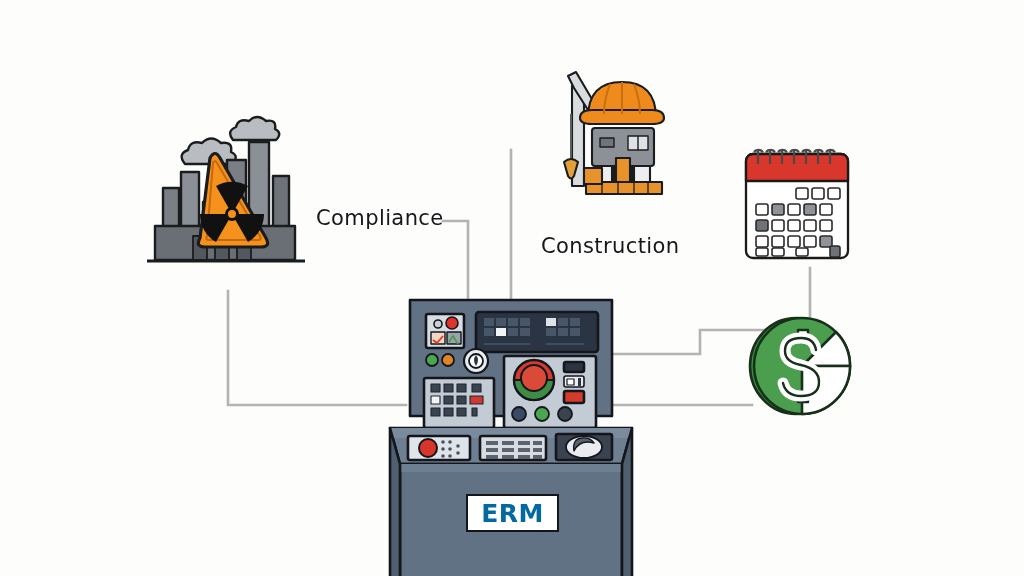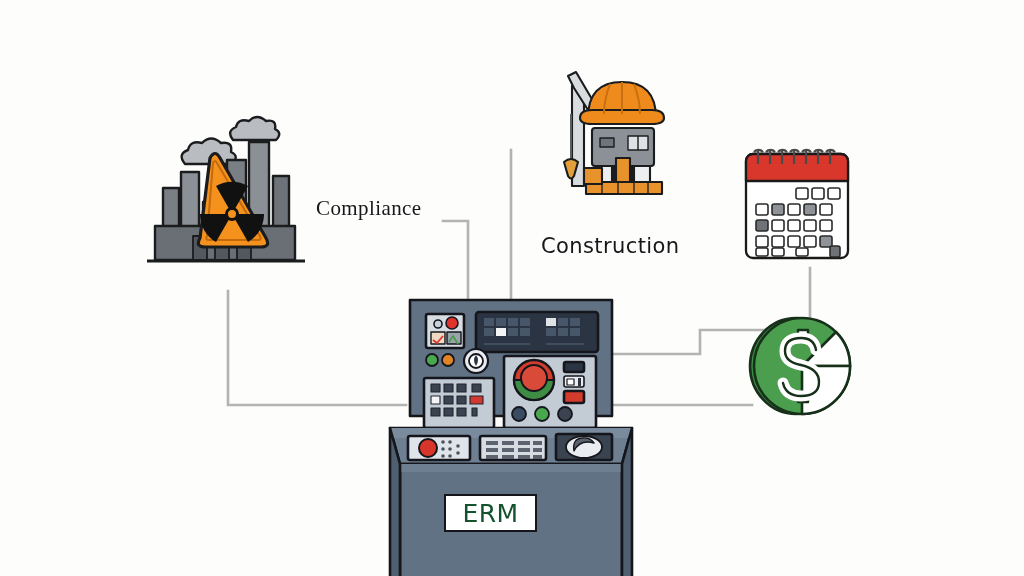--- a/index.html
+++ b/index.html
@@ -14,32 +14,32 @@
   svg{display:block;overflow:visible;}
 
   .label{
     position:absolute;
     font-family:"DejaVu Sans", sans-serif;
     font-size:21px;
     color:#17161a;
     letter-spacing:0.4px;
     white-space:nowrap;
   }
-  #label-compliance{left:316px;top:196px;font-family:Liberation Serif, serif;}
+  #label-compliance{left:316px;top:206px;}
   #label-construction{left:541px;top:206px;margin-top:28px;}
 
   #erm-badge{
     position:absolute;
-    left:444px;top:494px;
+    left:466px;top:494px;
     width:89px;height:34px;
     background:#ffffff;
     border:2.5px solid #14161c;
     display:flex;align-items:center;justify-content:center;
     font-family:"DejaVu Sans", sans-serif;
-    font-size:25px;font-weight:normal;color:#14532d;
+    font-size:25px;font-weight:bold;color:#0369a1;
     letter-spacing:0.5px;
   }
 </style>
 </head>
 <body>
 
 <div id="stage">
 
   <svg class="abs" style="left:0;top:0;" width="1024" height="576">
     <g fill="none" stroke="#b3b3b3" stroke-width="2.6" stroke-linecap="square">

